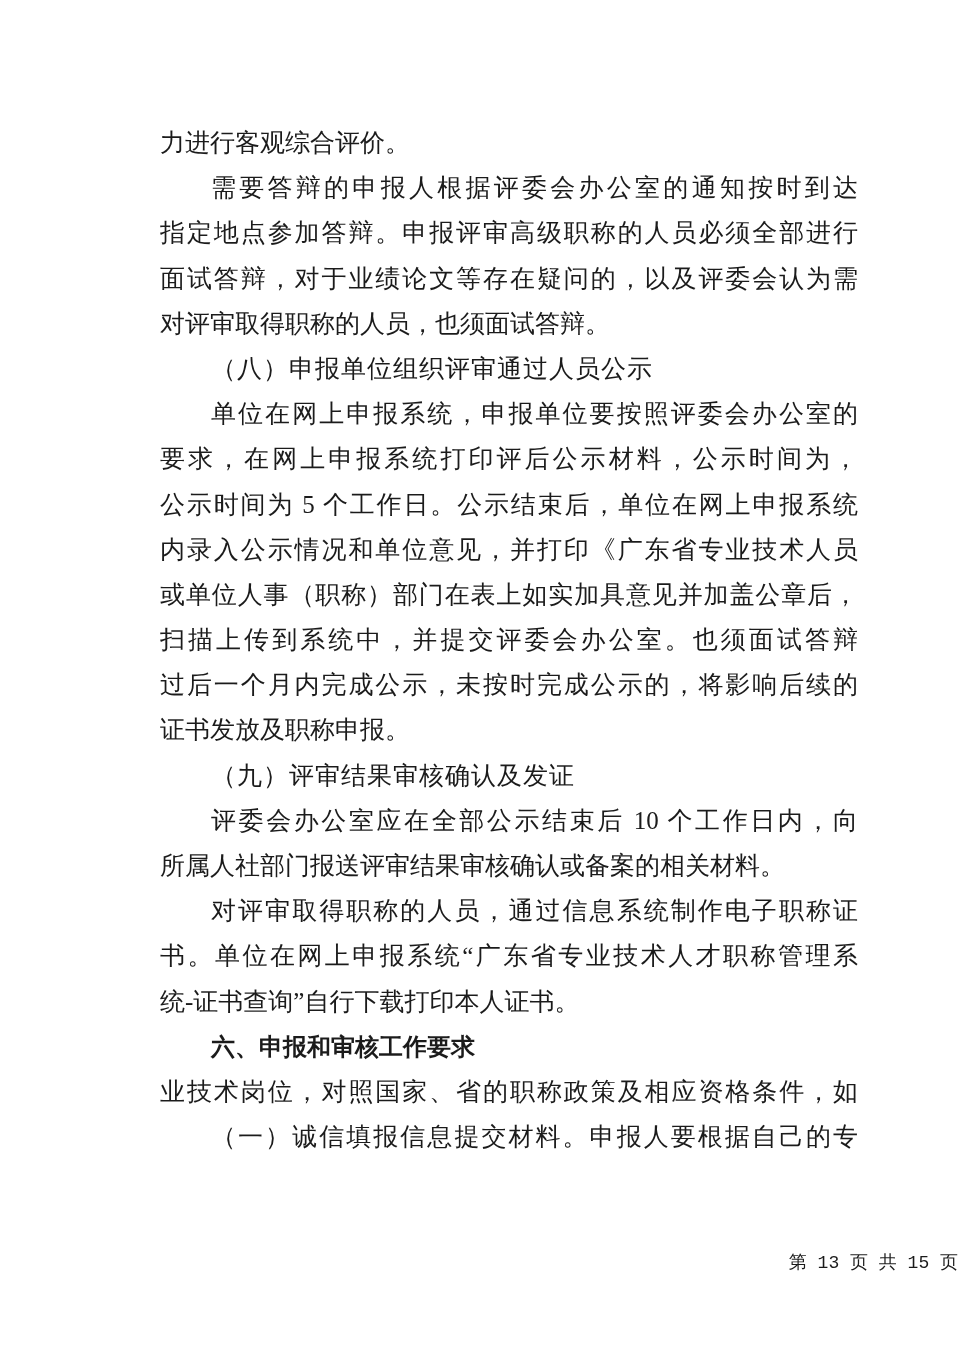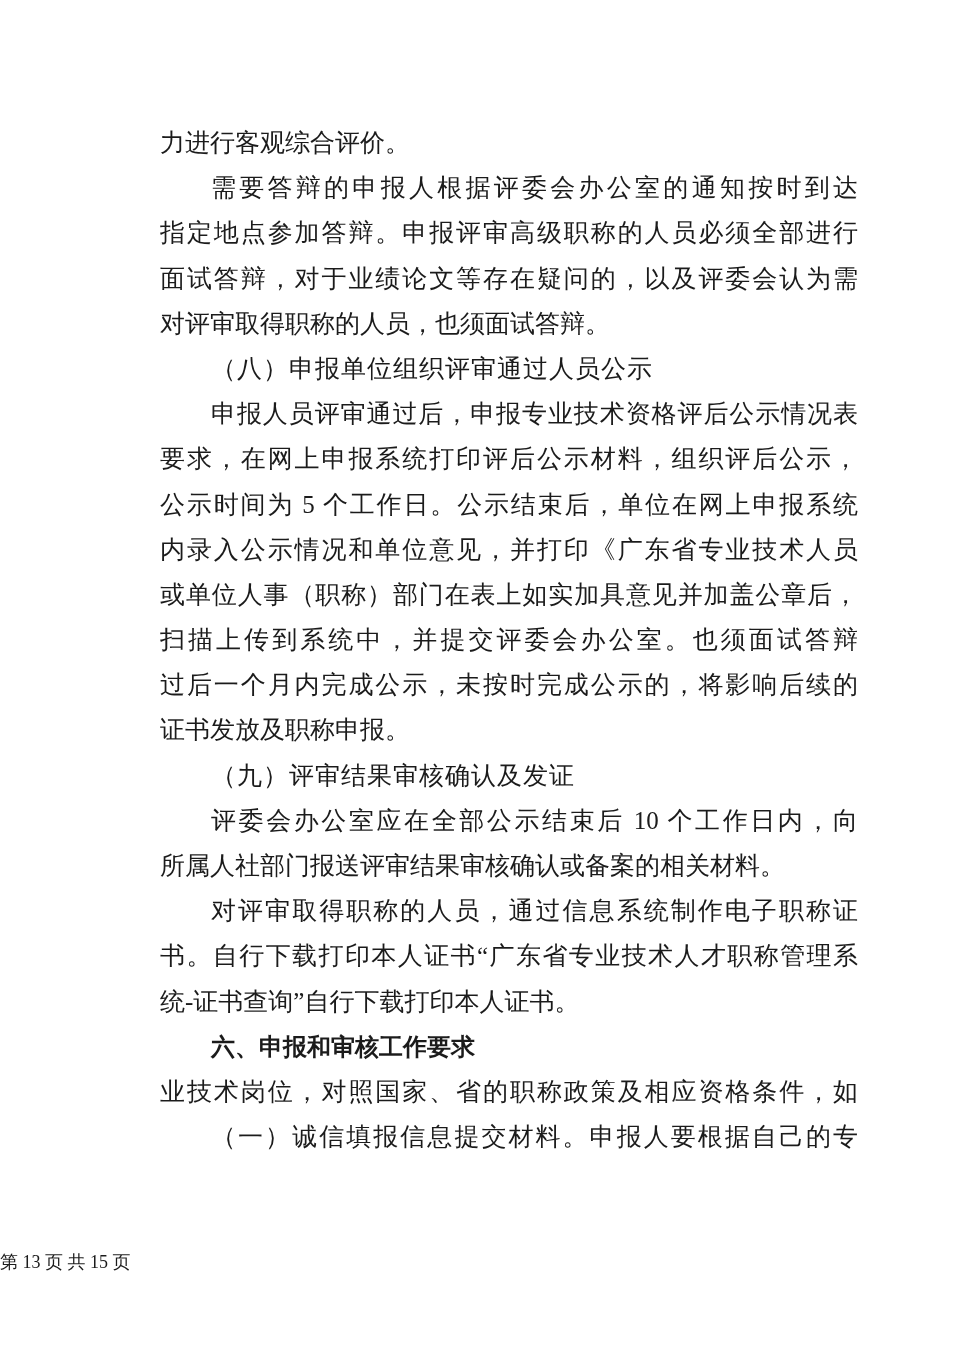--- a/index.html
+++ b/index.html
@@ -41,50 +41,50 @@
   .line.hei {
     font-family: Liberation Sans, sans-serif;
     font-weight: 700;
     font-size: 24px;
   }
   .footer {
     position: absolute;
     left: 0;
     top: 1250px;
     width: 100%;
-    text-align: left;
+    text-align: right;
     font-size: 18px;
     color: #1b1b1b;
-    font-family: Liberation Serif, serif;
+    font-family: Liberation Mono, monospace;
   }
 </style>
 </head>
 <body>
 
 <div class="page">
   <div class="content" id="doc-lines">
       <div class="line">力进行客观综合评价。</div>
       <div class="line indent fill">需要答辩的申报人根据评委会办公室的通知按时到达</div>
       <div class="line fill">指定地点参加答辩。申报评审高级职称的人员必须全部进行</div>
       <div class="line fill">面试答辩，对于业绩论文等存在疑问的，以及评委会认为需</div>
       <div class="line">对评审取得职称的人员，也须面试答辩。</div>
       <div class="line kaiti indent">（八）申报单位组织评审通过人员公示</div>
-      <div class="line indent fill">申报人员评审通过后，申报专业技术资格评后公示情况表</div>
-      <div class="line fill">要求，在网上申报系统打印评后公示材料，组织评后公示，</div>
+      <div class="line indent fill">单位在网上申报系统，申报单位要按照评委会办公室的</div>
+      <div class="line fill">要求，在网上申报系统打印评后公示材料，公示时间为，</div>
       <div class="line fill">公示时间为 5 个工作日。公示结束后，单位在网上申报系统</div>
       <div class="line fill">内录入公示情况和单位意见，并打印《广东省专业技术人员</div>
       <div class="line fill">或单位人事（职称）部门在表上如实加具意见并加盖公章后，</div>
       <div class="line fill">扫描上传到系统中，并提交评委会办公室。也须面试答辩</div>
       <div class="line fill">过后一个月内完成公示，未按时完成公示的，将影响后续的</div>
       <div class="line">证书发放及职称申报。</div>
       <div class="line kaiti indent">（九）评审结果审核确认及发证</div>
       <div class="line indent fill">评委会办公室应在全部公示结束后 10 个工作日内，向</div>
       <div class="line">所属人社部门报送评审结果审核确认或备案的相关材料。</div>
       <div class="line indent fill">对评审取得职称的人员，通过信息系统制作电子职称证</div>
-      <div class="line fill">书。自行下载打印本人证书“广东省专业技术人才职称管理系</div>
+      <div class="line fill">书。单位在网上申报系统“广东省专业技术人才职称管理系</div>
       <div class="line">统-证书查询”自行下载打印本人证书。</div>
       <div class="line hei indent">六、申报和审核工作要求</div>
       <div class="line fill">业技术岗位，对照国家、省的职称政策及相应资格条件，如</div>
       <div class="line indent fill">（一）诚信填报信息提交材料。申报人要根据自己的专</div>
     </div>
   <div class="footer">
     <span>第 13 页 共 15 页</span>
   </div>
 </div>
 

